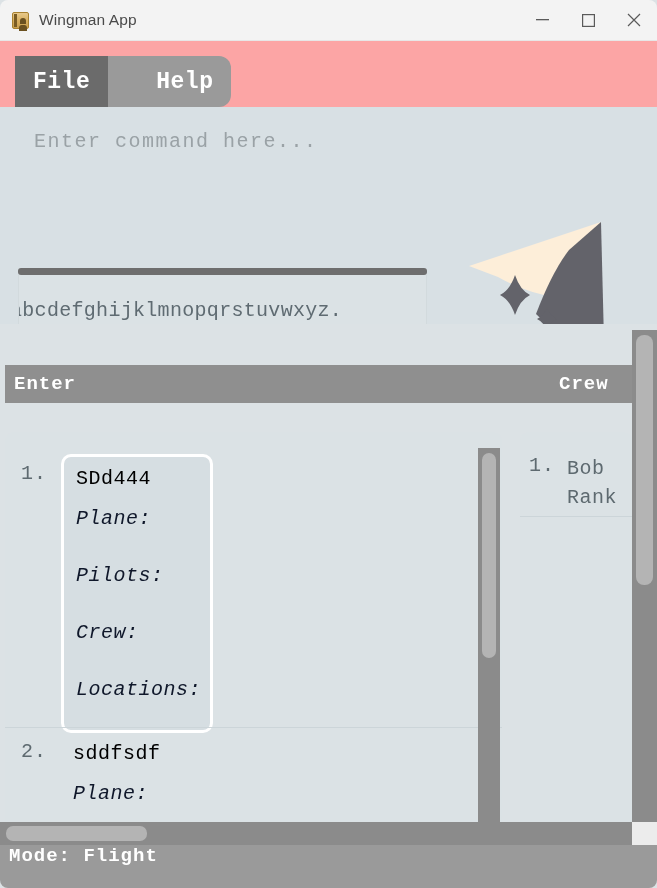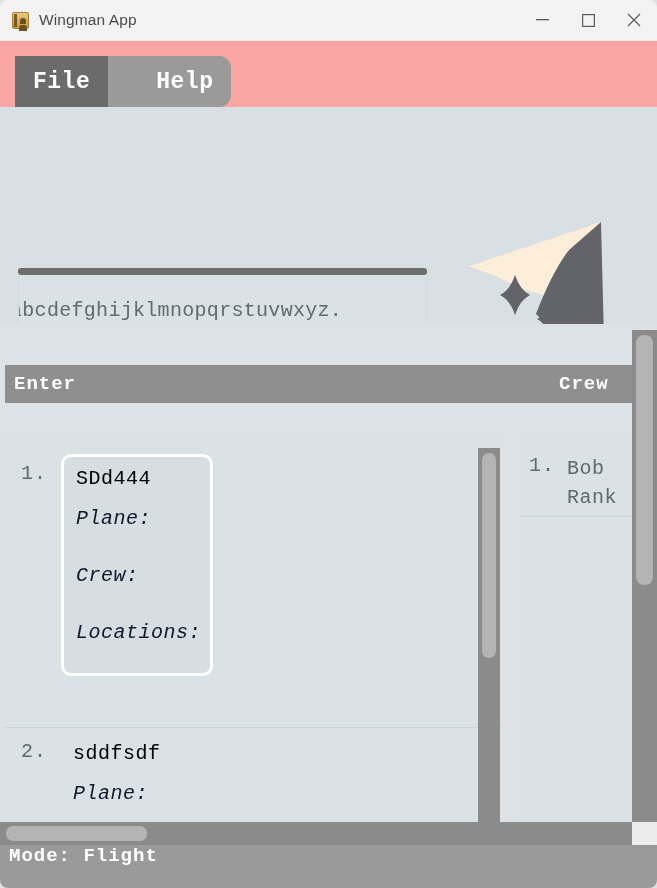--- a/index.html
+++ b/index.html
@@ -237,20 +237,21 @@
         <span>File</span>
       </div>
       <div class="mtab inactive">
         <span>Help</span>
       </div>
     </div>
   </div>
 
   <div class="cmdpanel">
 
+    <div class="cmd-placeholder">Enter command here...</div>
     <div class="cmd-underline"></div>
 
     <div class="out-area">
       <div class="out-text">abcdefghijklmnopqrstuvwxyz.</div>
     </div>
 
     <div class="hscroll-out">
       <div class="thumb"></div>
     </div>
 
@@ -276,20 +277,21 @@
     </div>
 
     <div class="panel flight-panel">
       <div class="list">
 
         <div class="fl-item" style="left:8px; top:22px;">
           <div class="fl-num">1.</div>
           <div class="fl-card">
             <div class="fl-title">SDd444</div>
             <div class="fl-line">Plane:</div>
+            <div class="fl-line">Pilots:</div>
             <div class="fl-line">Crew:</div>
             <div class="fl-line">Locations:</div>
           </div>
         </div>
 
         <div class="sep" style="top:295px;"></div>
 
         <div class="fl-item" style="left:8px; top:300px;">
           <div class="fl-num">2.</div>
           <div class="fl-card-plain">

